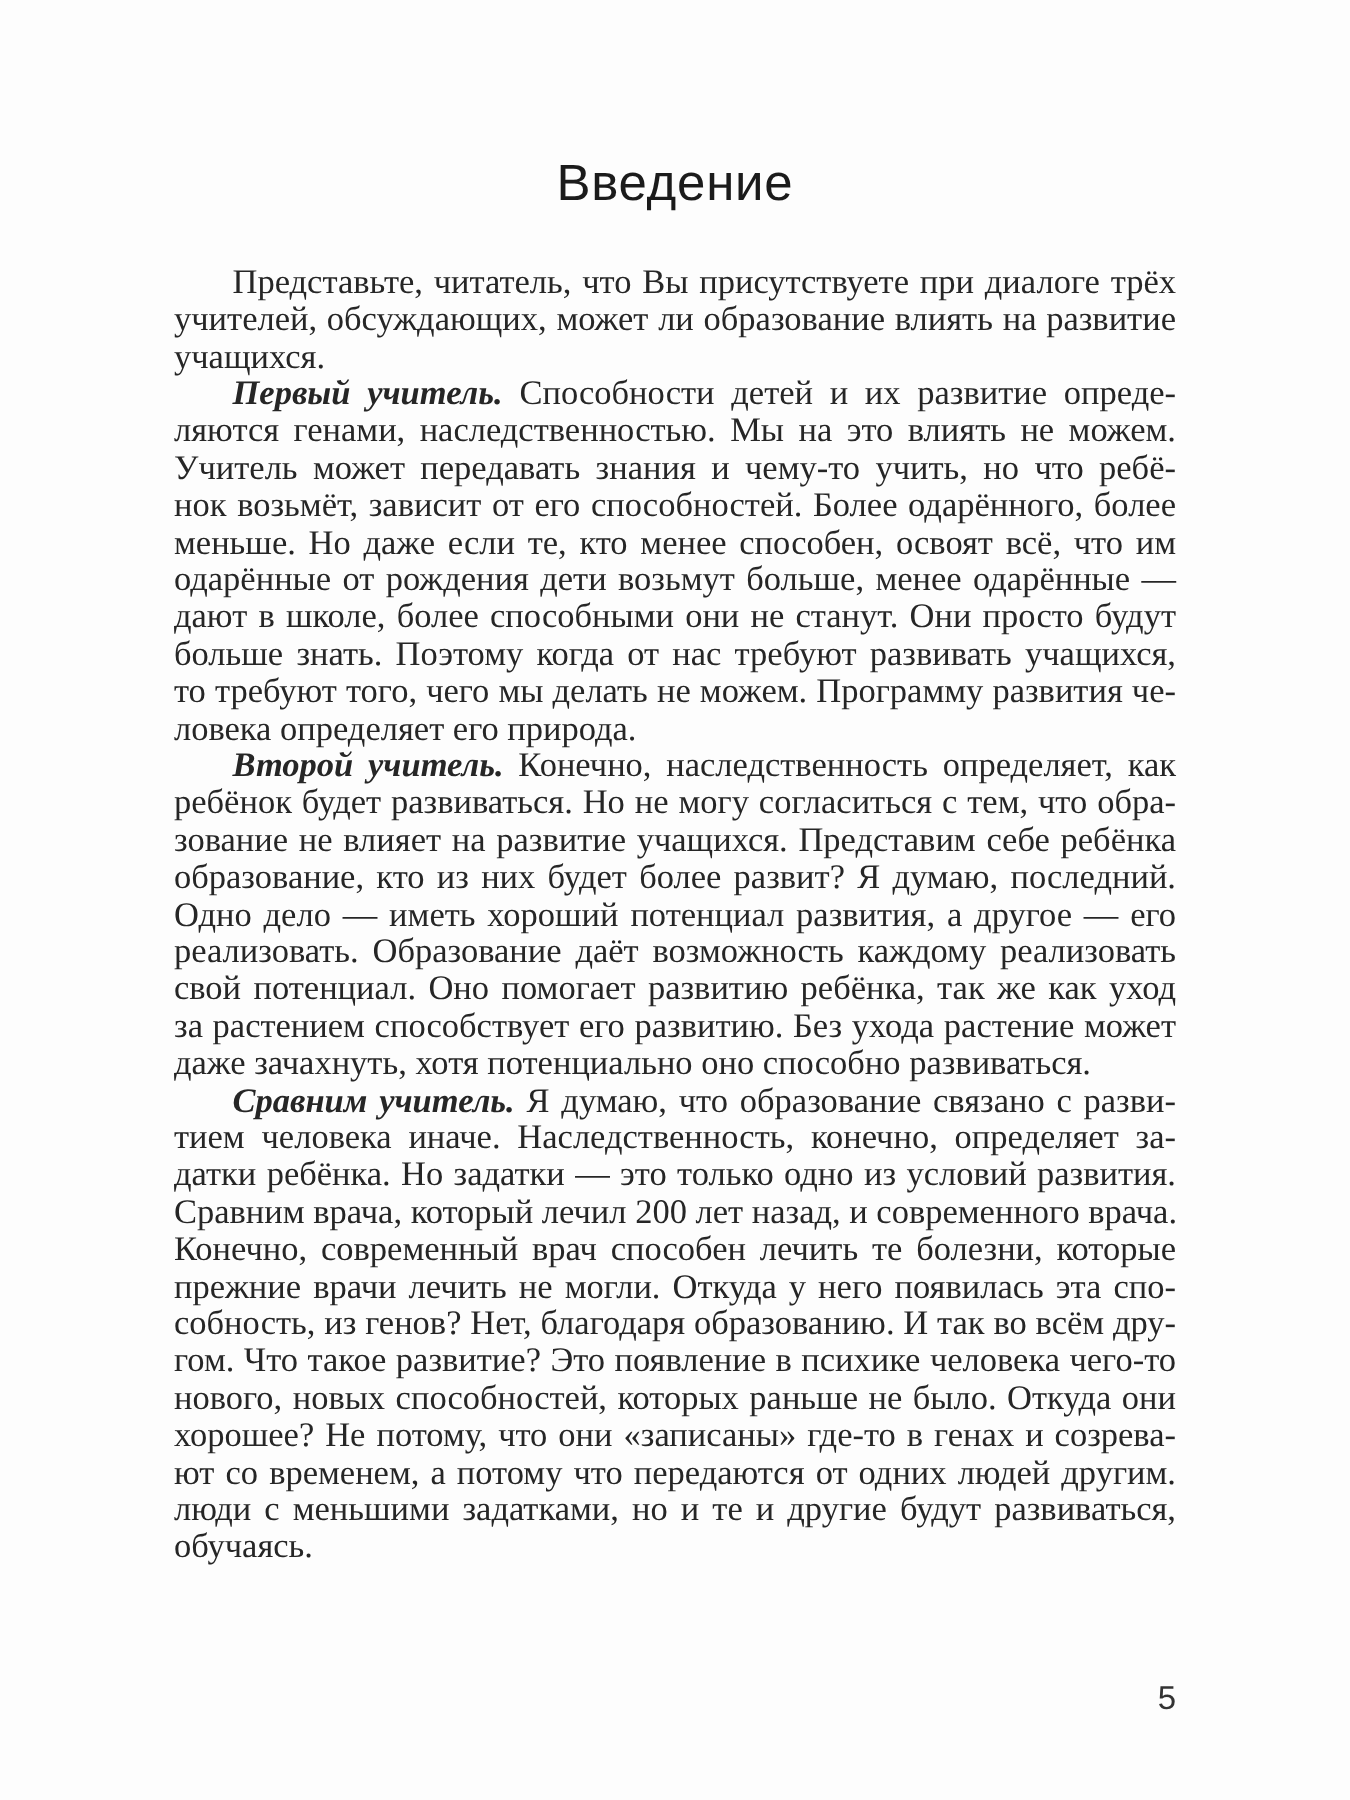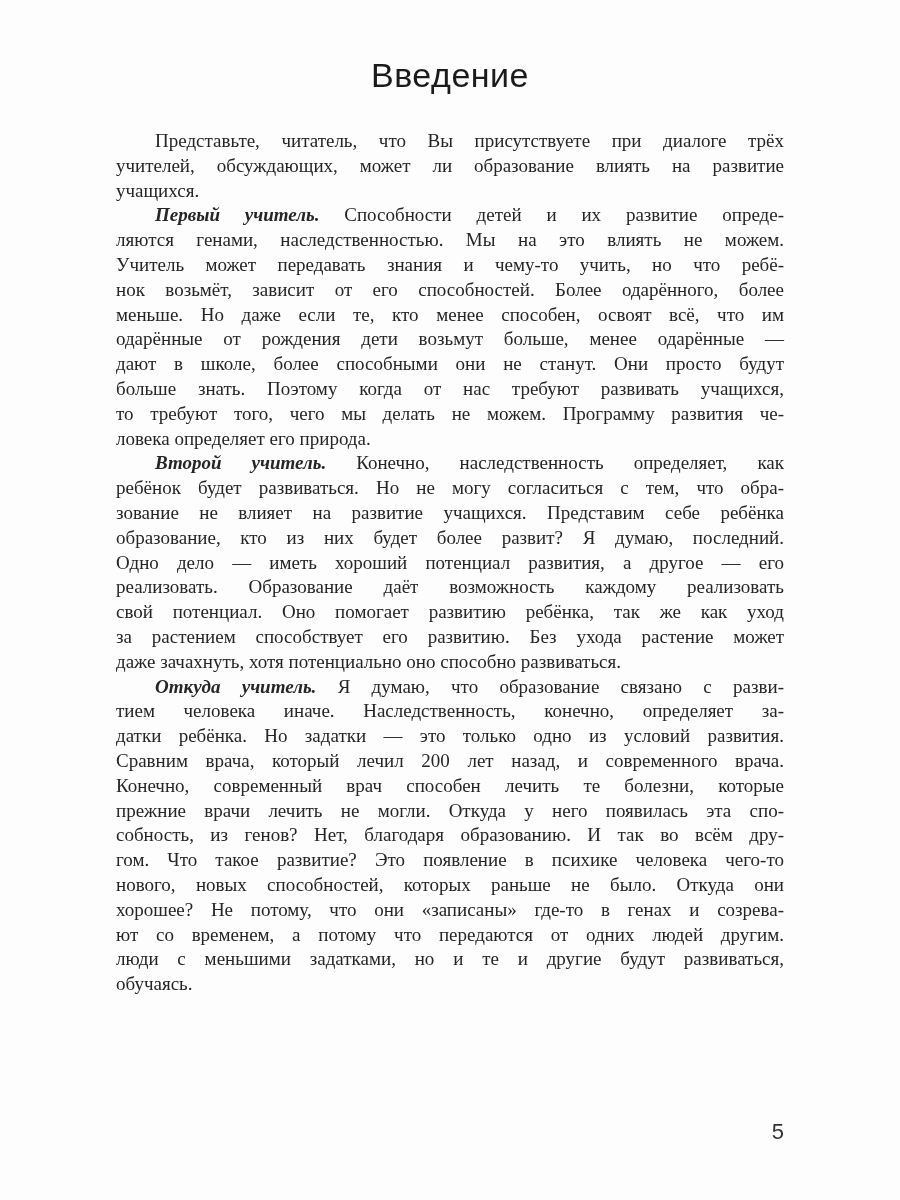--- a/index.html
+++ b/index.html
@@ -10,38 +10,38 @@
   body {
     width: 900px;
     height: 1200px;
     position: relative;
     overflow: hidden;
     font-family: "Liberation Serif", "DejaVu Serif", serif;
   }
   .page {
     position: absolute;
     inset: 0;
-    padding-top: 57px;
+    padding-top: 104px;
   }
   .title {
     width: 668px;
     margin: 0 auto 36px auto;
     text-align: center;
     font-family: "Liberation Sans", "DejaVu Sans", sans-serif;
     font-size: 34px;
     line-height: 36px;
     font-weight: 400;
     color: #1b1b1b;
     letter-spacing: 0.5px;
   }
   .text-block {
     width: 668px;
     margin-left: 116px;
     color: #262626;
-    font-size: 19px;
+    font-size: 23px;
     line-height: 24.8px;
   }
   .line {
     text-align: justify;
     text-align-last: justify;
     white-space: nowrap;
     height: 24.8px;
   }
   .line.first {
     padding-left: 39px;
@@ -86,21 +86,21 @@
       <div class="line last">ловека определяет его природа.</div>
       <div class="line first"><span class="lead">Второй учитель.</span> Конечно, наследственность определяет, как</div>
       <div class="line">ребёнок будет развиваться. Но не могу согласиться с тем, что обра-</div>
       <div class="line">зование не влияет на развитие учащихся. Представим себе ребёнка</div>
       <div class="line">образование, кто из них будет более развит? Я думаю, последний.</div>
       <div class="line">Одно дело — иметь хороший потенциал развития, а другое — его</div>
       <div class="line">реализовать. Образование даёт возможность каждому реализовать</div>
       <div class="line">свой потенциал. Оно помогает развитию ребёнка, так же как уход</div>
       <div class="line">за растением способствует его развитию. Без ухода растение может</div>
       <div class="line last">даже зачахнуть, хотя потенциально оно способно развиваться.</div>
-      <div class="line first"><span class="lead">Откуда учитель.</span> Я думаю, что образование связано с разви-</div>
+      <div class="line first"><span class="lead">Сравним учитель.</span> Я думаю, что образование связано с разви-</div>
       <div class="line">тием человека иначе. Наследственность, конечно, определяет за-</div>
       <div class="line">датки ребёнка. Но задатки — это только одно из условий развития.</div>
       <div class="line">Сравним врача, который лечил 200 лет назад, и современного врача.</div>
       <div class="line">Конечно, современный врач способен лечить те болезни, которые</div>
       <div class="line">прежние врачи лечить не могли. Откуда у него появилась эта спо-</div>
       <div class="line">собность, из генов? Нет, благодаря образованию. И так во всём дру-</div>
       <div class="line">гом. Что такое развитие? Это появление в психике человека чего-то</div>
       <div class="line">нового, новых способностей, которых раньше не было. Откуда они</div>
       <div class="line">хорошее? Не потому, что они «записаны» где-то в генах и созрева-</div>
       <div class="line">ют со временем, а потому что передаются от одних людей другим.</div>

